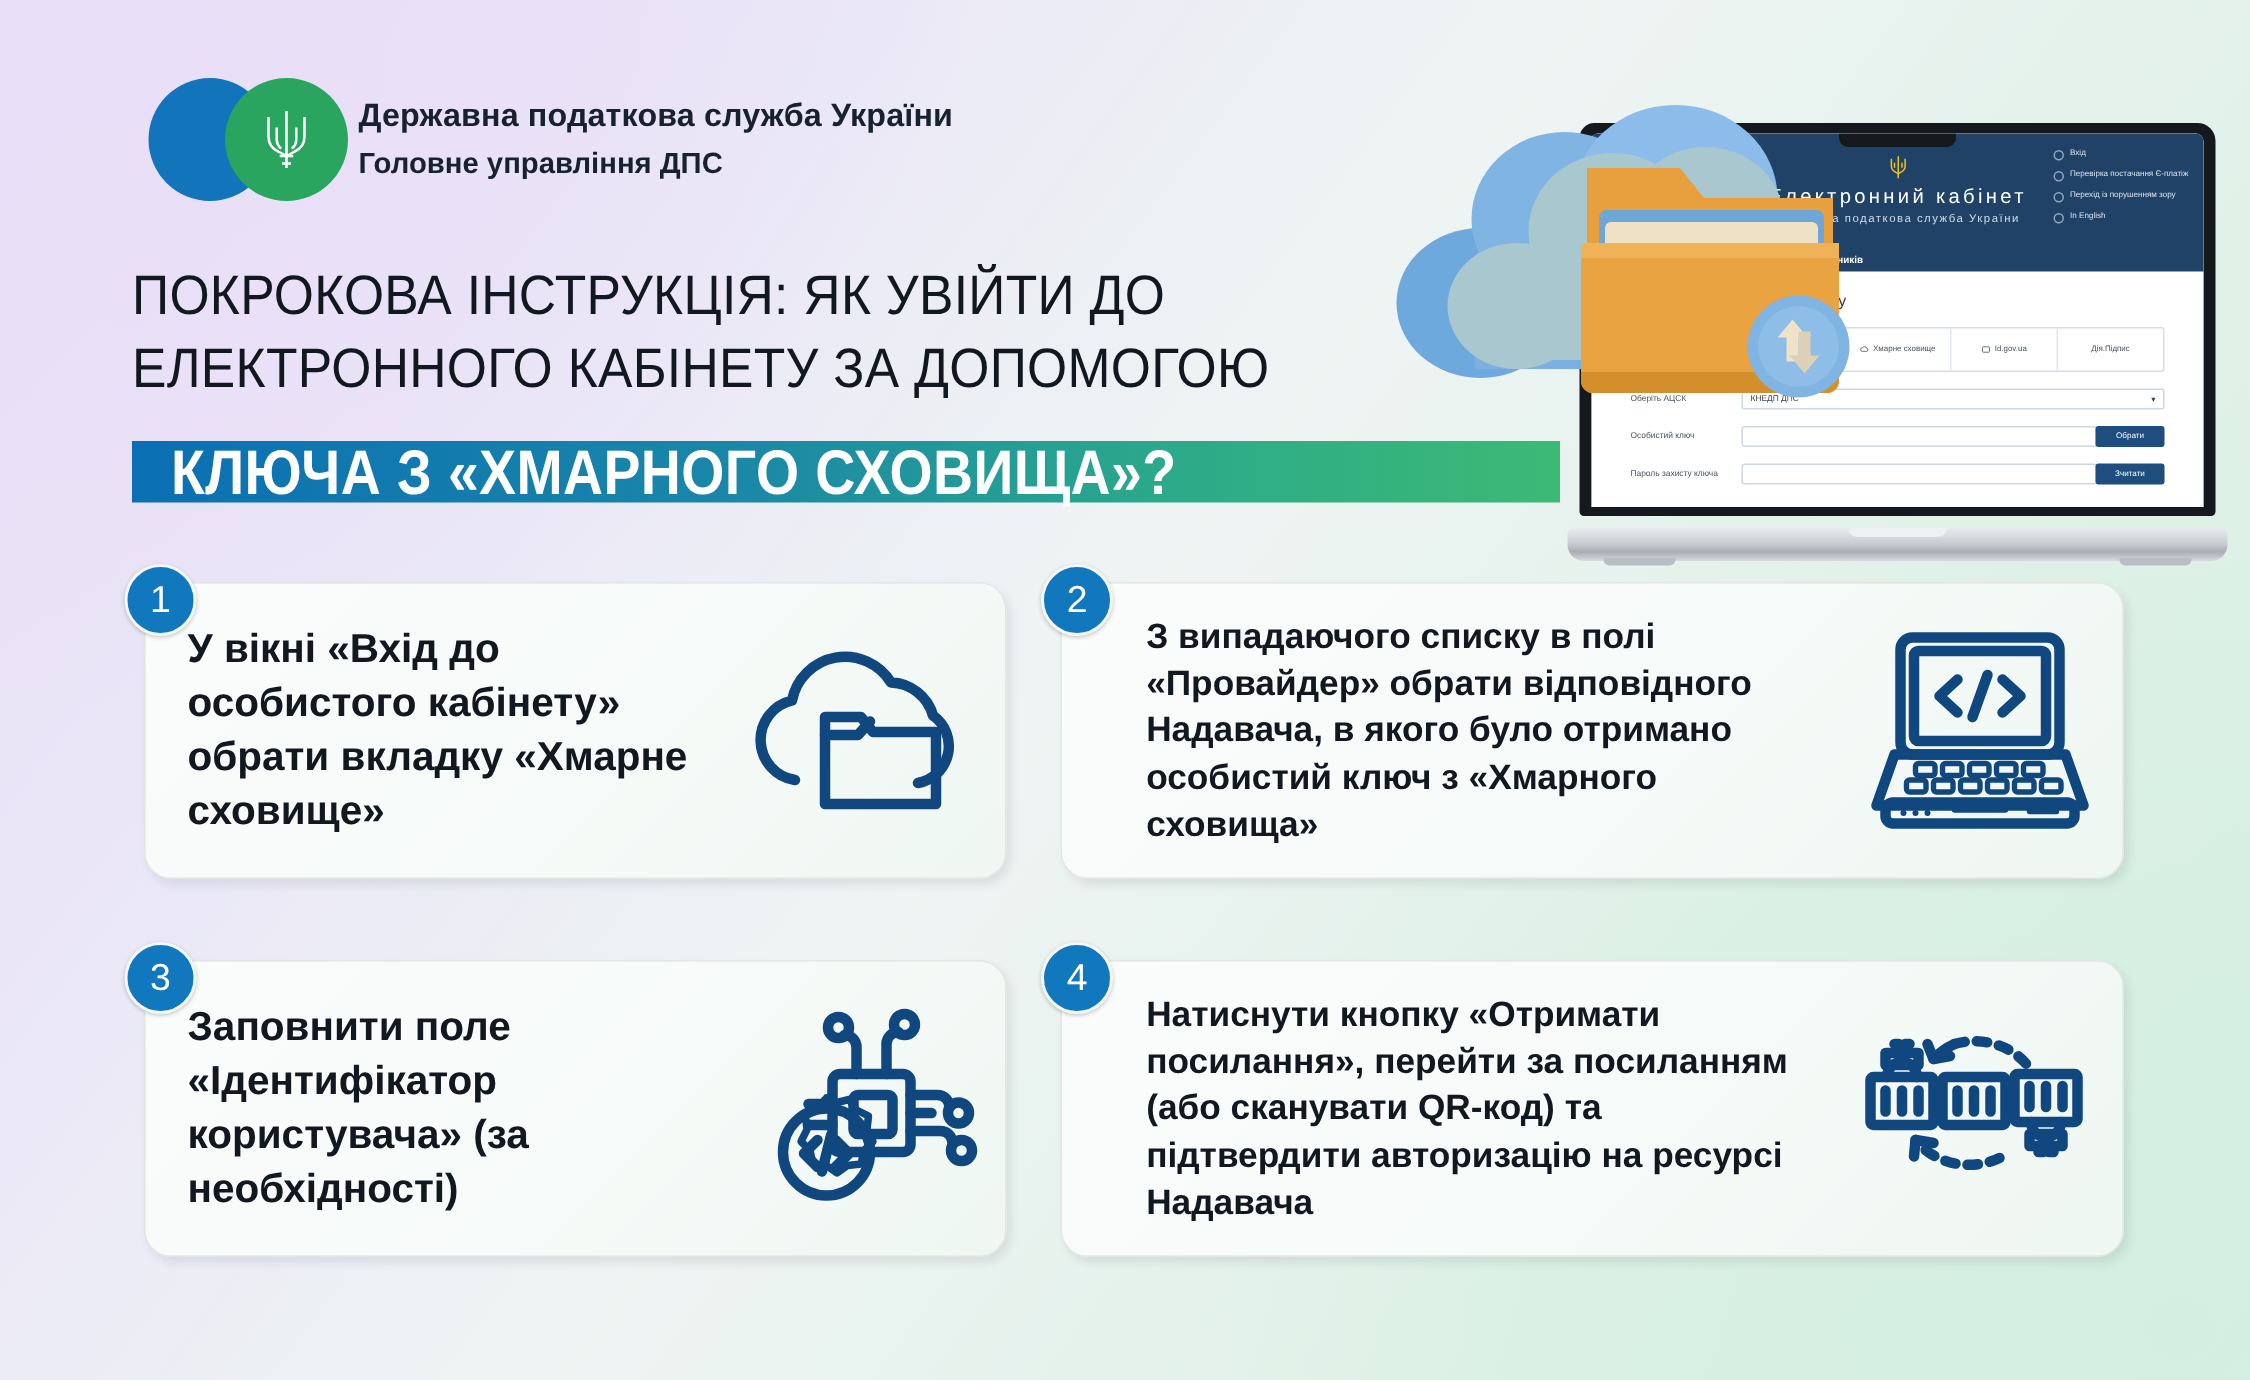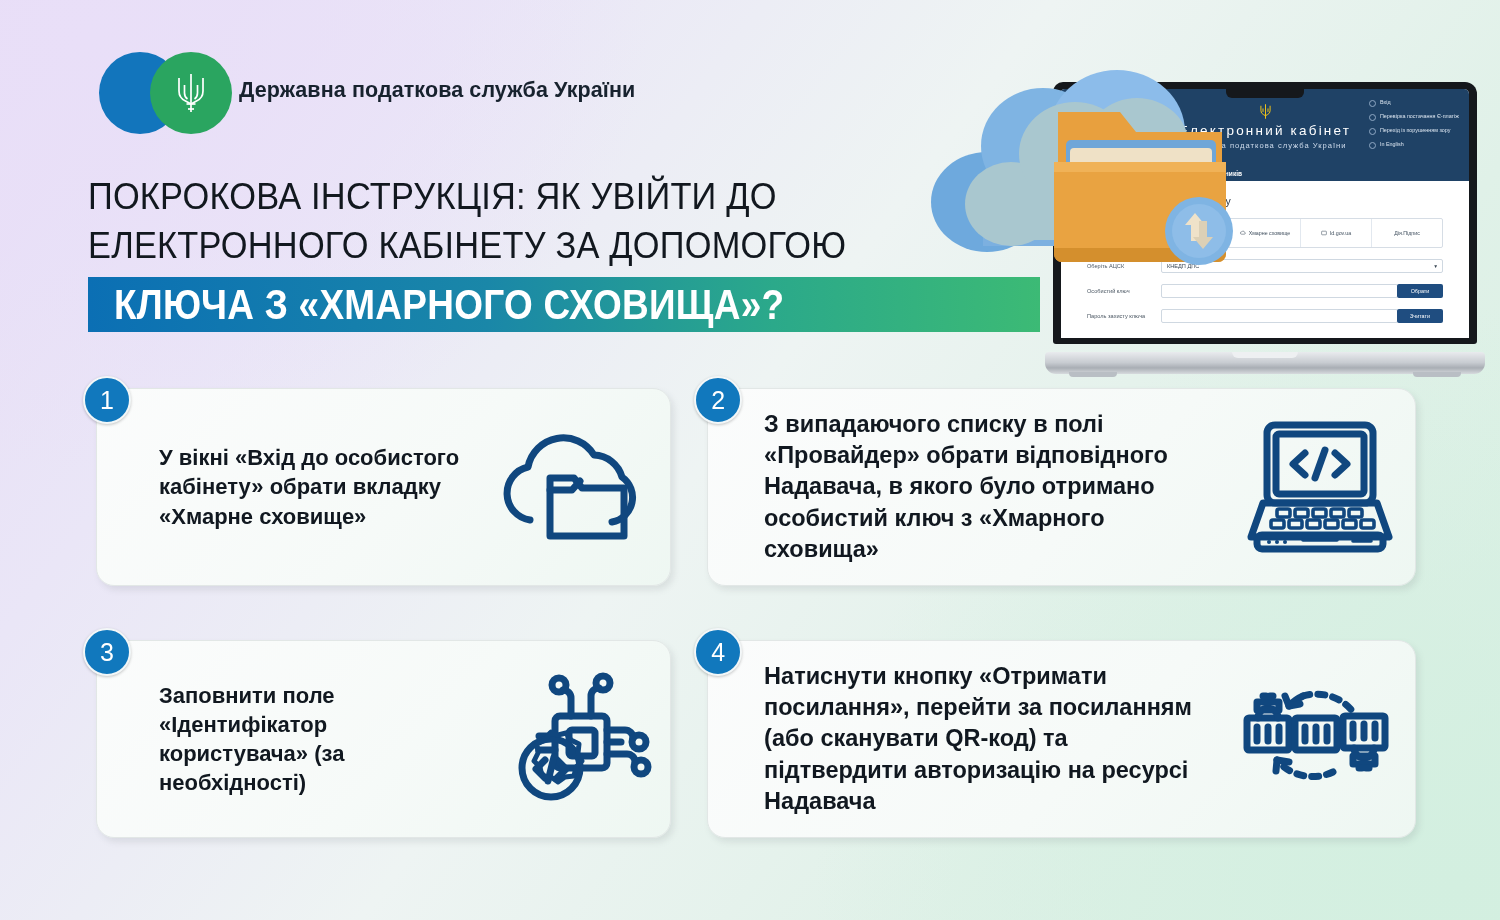--- a/index.html
+++ b/index.html
@@ -35,22 +35,22 @@
   .headline {
     position: absolute; left: 88px; top: 172px;
     font-size: 37px; font-weight: 400; line-height: 1.33;
     letter-spacing: .2px; color: #12181f;
     font-family: "Liberation Sans Narrow", "Liberation Sans", sans-serif;
     transform: scaleX(.93); transform-origin: left top;
     text-transform: uppercase; width: 1040px;
   }
   .headline div { white-space: nowrap; }
   .banner {
-    position: absolute; left: 88px; top: 277px;
-    width: 952px; height: 55px;
+    position: absolute; left: 88px; top: 294px;
+    width: 952px; height: 41px;
     background: linear-gradient(90deg, #0b6fb4 0%, #1a87a8 42%, #2ba98a 72%, #3cba75 100%);
     display: flex; align-items: center;
   }
   .banner-text {
     color: #ffffff; font-size: 42px; font-weight: 700;
     font-family: "Liberation Sans Narrow", "Liberation Sans", sans-serif;
     transform: scaleX(.88); transform-origin: left center;
     letter-spacing: .3px; margin-left: 26px; white-space: nowrap;
     text-transform: uppercase;
   }
@@ -117,22 +117,22 @@
   .badge {
     position: absolute; left: -14px; top: -13px;
     width: 48px; height: 48px; border-radius: 50%;
     background: #1178bd; color: #ffffff;
     display: flex; align-items: center; justify-content: center;
     font-size: 25px; font-weight: 400;
     box-shadow: 0 1px 3px rgba(0,0,0,.22);
     border: 2px solid #f3f7f8;
   }
   .card-text {
-    font-size: 22px; line-height: 1.33; color: #111820; font-weight: 700;
-    padding-left: 62px; padding-right: 8px; flex: 1;
+    font-size: 27px; line-height: 1.33; color: #111820; font-weight: 700;
+    padding-left: 28px; padding-right: 8px; flex: 1;
   }
   .card.wide .card-text { font-size: 23.5px; padding-left: 56px; }
   .card-icon { width: 190px; flex: 0 0 auto; display: flex; align-items: center; justify-content: center; }
   .card.wide .card-icon { width: 190px; }
   .ico { stroke: #10477f; fill: none; stroke-width: 7; stroke-linecap: round; stroke-linejoin: round; }
   .ico-fill { fill: #10477f; }
 </style>
 </head>
 <body>
 
@@ -151,20 +151,21 @@
             <path d="M23.5 14 L23.5 22 Q23.5 26 20.5 28"></path>
             <path d="M12.5 33 L21.5 33"></path>
             <path d="M14 38 L20 38"></path>
           </g>
         </svg>
       </div>
     </div>
     <div class="logo-text">
       <div class="logo-line-1">Державна податкова служба України</div>
       <div class="logo-line-2">
+        <div>Головне управління ДПС</div>
       </div>
     </div>
   </div>
 
   <div class="headline">
     <div>ПОКРОКОВА ІНСТРУКЦІЯ: ЯК УВІЙТИ ДО</div>
     <div>ЕЛЕКТРОННОГО КАБІНЕТУ ЗА ДОПОМОГОЮ</div>
   </div>
   <div class="banner">
     <span class="banner-text">КЛЮЧА З «ХМАРНОГО СХОВИЩА»?</span>

